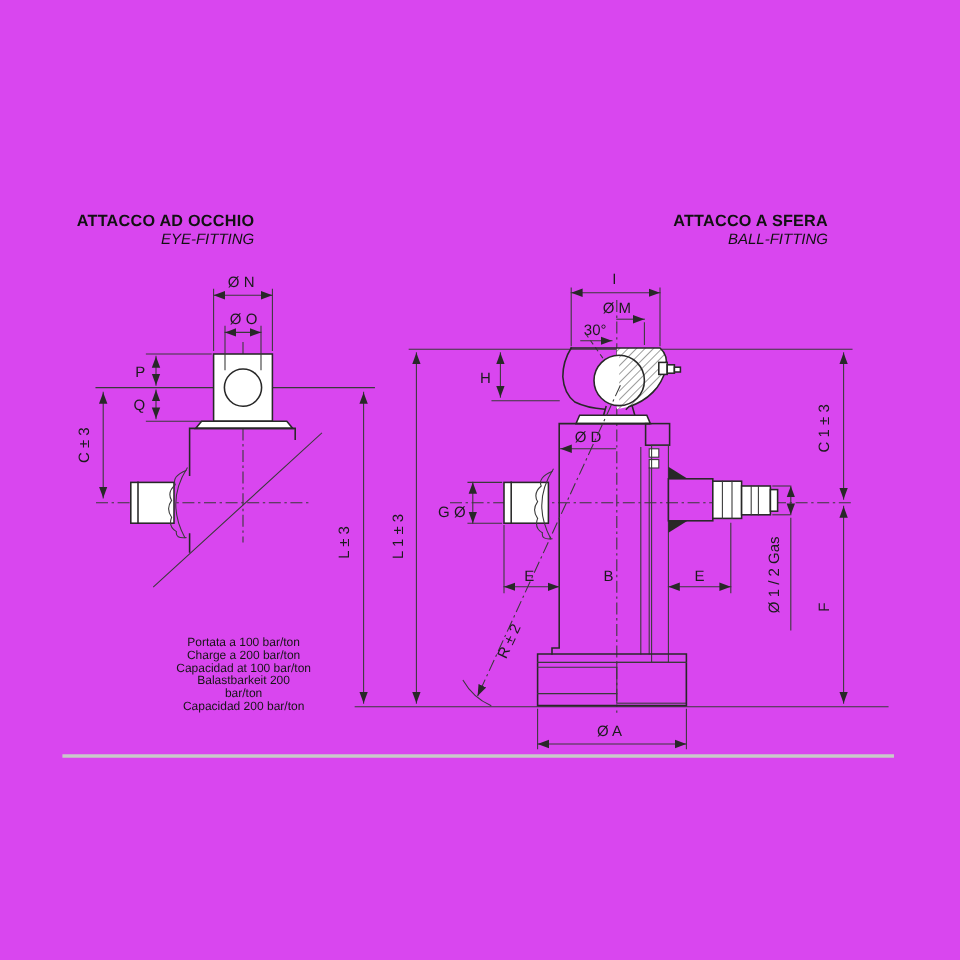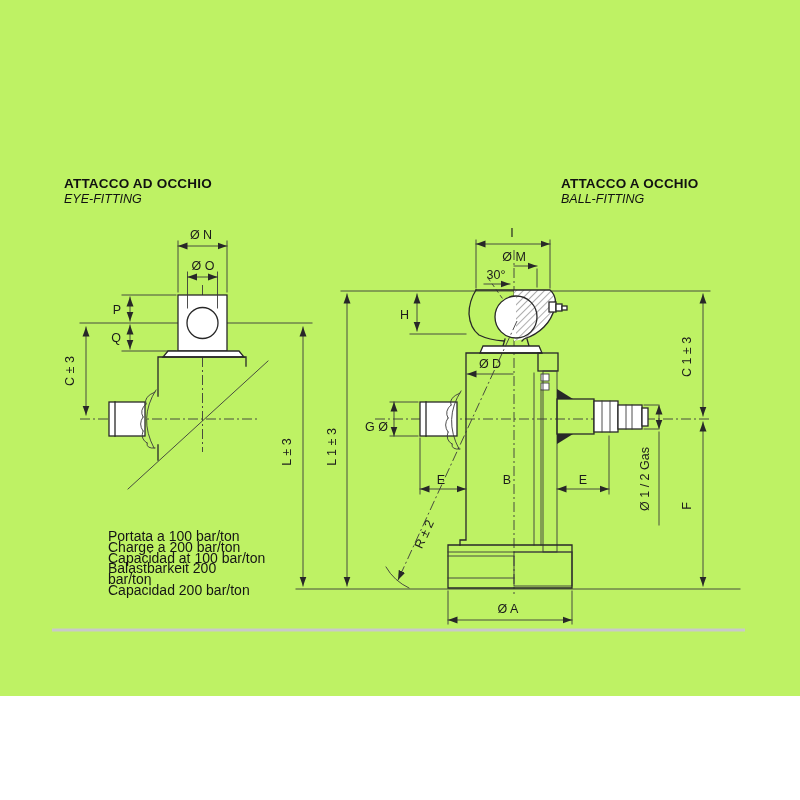--- a/index.html
+++ b/index.html
@@ -1,43 +1,43 @@
 <!DOCTYPE html>
 <html><head>
 <meta charset="utf-8">
 <style>
   html,body{margin:0;padding:0;background:#fff;}
-  #canvas{position:relative;width:800px;height:696px;background:#bef264;overflow:hidden;
+  #canvas{position:relative;width:800px;height:800px;background:#d946ef;overflow:hidden;
           font-family:"Liberation Sans",sans-serif;}
   .title-block{position:absolute;color:#111;}
   .title-block .t{font-weight:bold;font-size:13.5px;letter-spacing:.2px;}
-  .title-block .s{font-style:italic;font-size:12.5px;margin-top:1px;}
-  #capacity-note{position:absolute;left:108px;top:531px;width:190px;
-                 font-size:14px;line-height:10.8px;color:#151515;}
+  .title-block .s{font-style:italic;font-size:12.5px;margin-top:1px;text-align:right;}
+  #capacity-note{position:absolute;left:108px;top:531px;width:190px;text-align:center;
+                 font-size:10px;line-height:10.8px;color:#151515;}
   svg{position:absolute;left:0;top:0;}
   .ln{stroke:#282828;stroke-width:1.3;fill:none;stroke-linecap:square;}
   .tn{stroke:#3a3a3a;stroke-width:0.9;fill:none;stroke-linecap:square;}
   .cl{stroke:#3a3a3a;stroke-width:0.9;fill:none;stroke-dasharray:10 3 2 3;}
   .dsh{stroke:#3a3a3a;stroke-width:0.9;fill:none;stroke-dasharray:4 3;}
   .wf{fill:#ffffff;}
   .dk{fill:#282828;stroke:none;}
   text{font-family:"Liberation Sans",sans-serif;font-size:12.5px;fill:#1b1b1b;}
 </style>
 </head>
 <body>
 
 <div id="canvas">
 
   <div class="title-block" style="left:64px;top:176px;">
     <div class="t">ATTACCO AD OCCHIO</div>
     <div class="s">EYE-FITTING</div>
   </div>
 
   <div class="title-block" style="left:561px;top:176px;">
-    <div class="t">ATTACCO A OCCHIO</div>
+    <div class="t">ATTACCO A SFERA</div>
     <div class="s">BALL-FITTING</div>
   </div>
 
   <div id="capacity-note">
     <div>Portata a 100 bar/ton</div>
     <div>Charge a 200 bar/ton</div>
     <div>Capacidad at 100 bar/ton</div>
     <div>Balastbarkeit 200</div>
     <div>bar/ton</div>
     <div>Capacidad 200 bar/ton</div>

